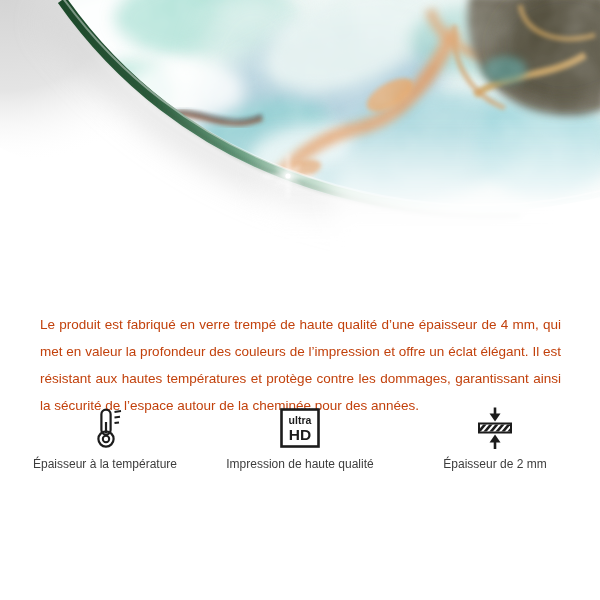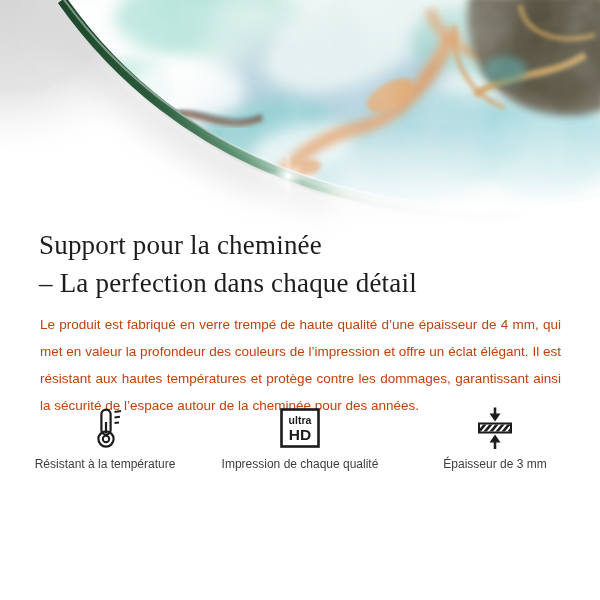--- a/index.html
+++ b/index.html
@@ -136,53 +136,49 @@
 
       <g>
         <circle cx="288" cy="176" r="9" fill="#ffffff" opacity="0.65" filter="url(#b4)"></circle>
         <path d="M263,176 L313,176 M288,154 L288,198" stroke="#ffffff" stroke-width="2" filter="url(#b2)" opacity="0.95"></path>
         <path d="M276,166 L300,186 M300,166 L276,186" stroke="#ffffff" stroke-width="1.4" filter="url(#b2)" opacity="0.8"></path>
         <circle cx="288" cy="176" r="2.6" fill="#ffffff"></circle>
       </g>
     </svg>
   </div>
 
-  <h1 class="title">
-    <span>Support pour la cheminée</span><br>
-    <span>– La perfection dans chaque détail</span>
-  </h1>
 
   <p class="desc">Le produit est fabriqué en verre trempé de haute qualité d’une épaisseur de 4 mm, qui met en valeur la profondeur des couleurs de l’impression et offre un éclat élégant. Il est résistant aux hautes températures et protège contre les dommages, garantissant ainsi la sécurité de l’espace autour de la cheminée pour des années.</p>
 
   <div class="features">
 
     <div class="feature">
       <div class="icon-box">
         <svg width="44" height="44" viewBox="0 0 44 44" fill="none">
           <rect x="18.4" y="3.6" width="9.2" height="25" rx="4.6" stroke="#1c1c1c" stroke-width="2.2"></rect>
           <circle cx="23" cy="33" r="7.6" stroke="#1c1c1c" stroke-width="2.2"></circle>
           <circle cx="23" cy="33" r="3.2" stroke="#1c1c1c" stroke-width="2"></circle>
           <line x1="23" y1="16" x2="23" y2="27" stroke="#1c1c1c" stroke-width="2.2"></line>
           <line x1="31.5" y1="6" x2="38" y2="5" stroke="#1c1c1c" stroke-width="2"></line>
           <line x1="31.5" y1="11.5" x2="37" y2="10.8" stroke="#1c1c1c" stroke-width="2"></line>
           <line x1="31.5" y1="17" x2="36" y2="16.5" stroke="#1c1c1c" stroke-width="2"></line>
         </svg>
       </div>
-      <div class="flabel">Résistant à la température</div>
+      <div class="flabel">Épaisseur à la température</div>
     </div>
 
     <div class="feature">
       <div class="icon-box">
         <svg width="44" height="44" viewBox="0 0 44 44" fill="none">
           <rect x="3.5" y="3.5" width="37" height="37" stroke="#1c1c1c" stroke-width="2.6" fill="#ffffff"></rect>
           <text x="22" y="17.5" text-anchor="middle" font-size="10.5" font-weight="600" fill="#1c1c1c">ultra</text>
           <text x="22" y="33.5" text-anchor="middle" font-size="15.5" font-weight="700" fill="#1c1c1c">HD</text>
         </svg>
       </div>
-      <div class="flabel">Impression de chaque qualité</div>
+      <div class="flabel">Impression de haute qualité</div>
     </div>
 
 
 
 
     <div class="feature">
       <div class="icon-box">
         <svg width="44" height="44" viewBox="0 0 44 44" fill="none">
           <defs>
             <clipPath id="barClip">
@@ -197,17 +193,17 @@
             <line x1="10" y1="28" x2="20" y2="16"></line>
             <line x1="16" y1="28" x2="26" y2="16"></line>
             <line x1="22" y1="28" x2="32" y2="16"></line>
             <line x1="28" y1="28" x2="38" y2="16"></line>
             <line x1="34" y1="28" x2="44" y2="16"></line>
           </g>
           <polygon points="16.5,36.5 27.5,36.5 22,28.5" fill="#1c1c1c"></polygon>
           <line x1="22" y1="36" x2="22" y2="43" stroke="#1c1c1c" stroke-width="2.6"></line>
         </svg>
       </div>
-      <div class="flabel">Épaisseur de 3 mm</div>
+      <div class="flabel">Épaisseur de 2 mm</div>
     </div>
 
   </div>
 </div>
 
 </body></html>

